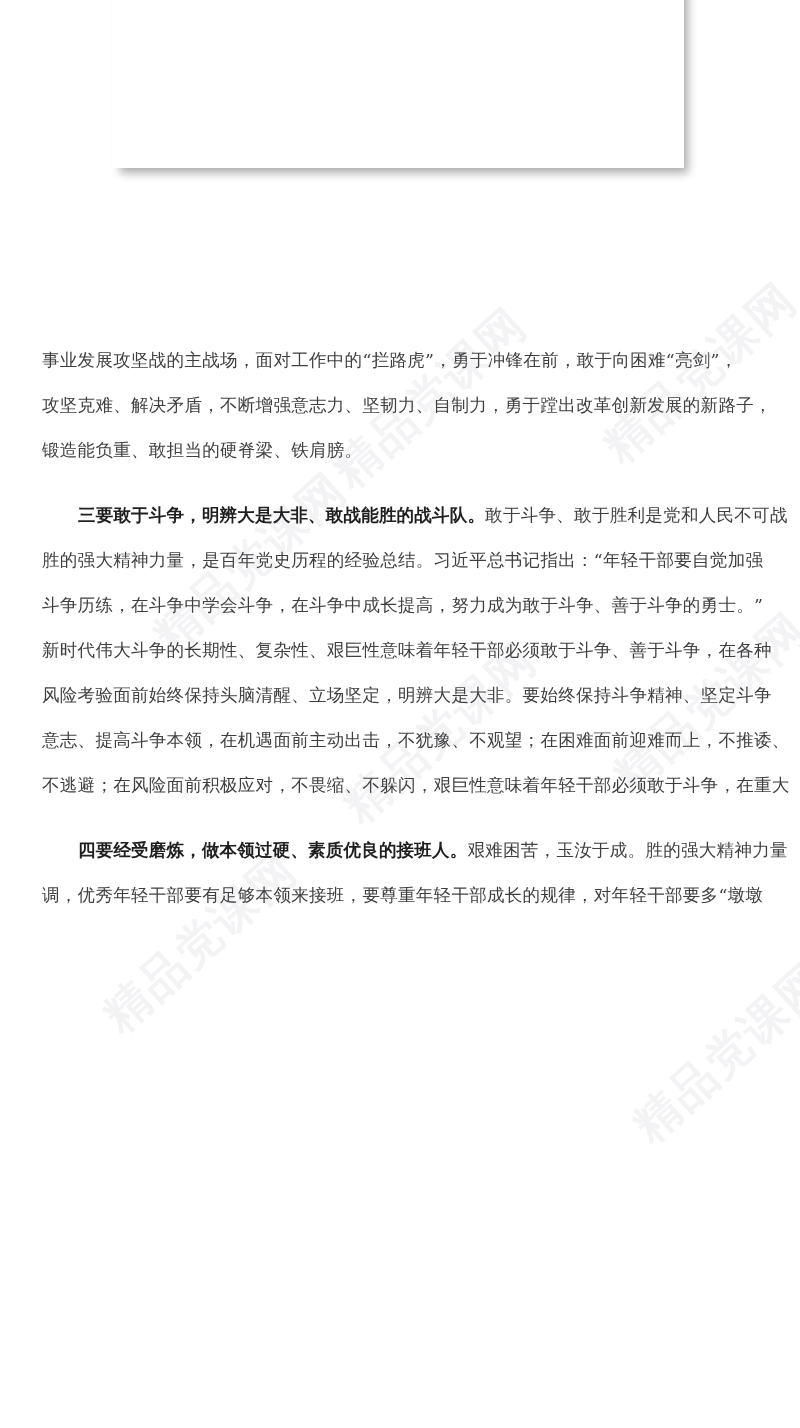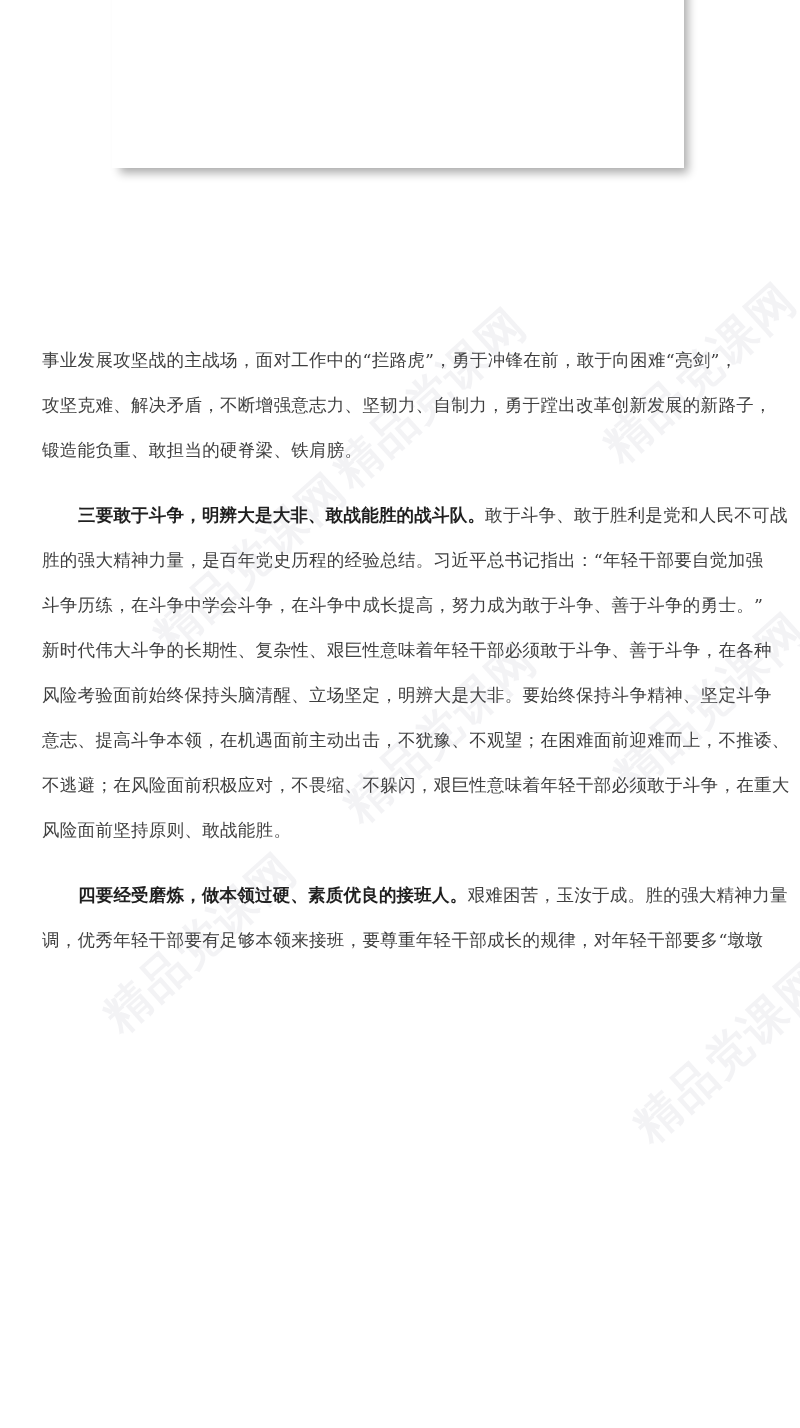--- a/index.html
+++ b/index.html
@@ -92,21 +92,20 @@
   </div>
 
   <div class="para">
     <div class="line indent"><b class="lead">三要敢于斗争，明辨大是大非、敢战能胜的战斗队。</b><span>敢于斗争、敢于胜利是党和人民不可战</span></div>
     <div class="line">胜的强大精神力量，是百年党史历程的经验总结。习近平总书记指出：“年轻干部要自觉加强</div>
     <div class="line">斗争历练，在斗争中学会斗争，在斗争中成长提高，努力成为敢于斗争、善于斗争的勇士。”</div>
     <div class="line">新时代伟大斗争的长期性、复杂性、艰巨性意味着年轻干部必须敢于斗争、善于斗争，在各种</div>
     <div class="line">风险考验面前始终保持头脑清醒、立场坚定，明辨大是大非。要始终保持斗争精神、坚定斗争</div>
     <div class="line">意志、提高斗争本领，在机遇面前主动出击，不犹豫、不观望；在困难面前迎难而上，不推诿、</div>
     <div class="line">不逃避；在风险面前积极应对，不畏缩、不躲闪，艰巨性意味着年轻干部必须敢于斗争，在重大</div>
-    <div class="line">风险面前坚持原则、敢战能胜。</div>
   </div>
 
   <div class="para">
     <div class="line indent"><b class="lead">四要经受磨炼，做本领过硬、素质优良的接班人。</b><span>艰难困苦，玉汝于成。胜的强大精神力量</span></div>
     <div class="line">调，优秀年轻干部要有足够本领来接班，要尊重年轻干部成长的规律，对年轻干部要多“墩墩</div>
   </div>
 
 </div>
 
 <div id="watermark-layer">

